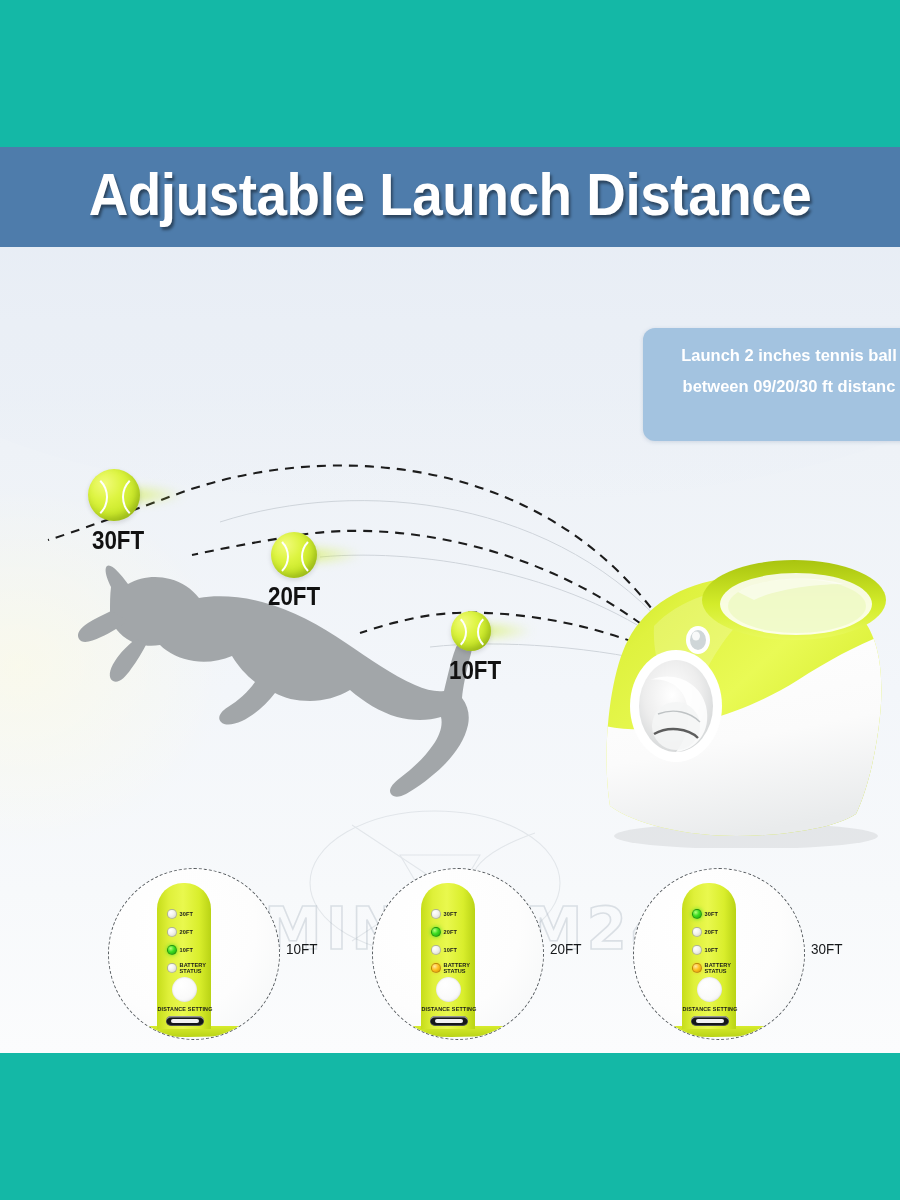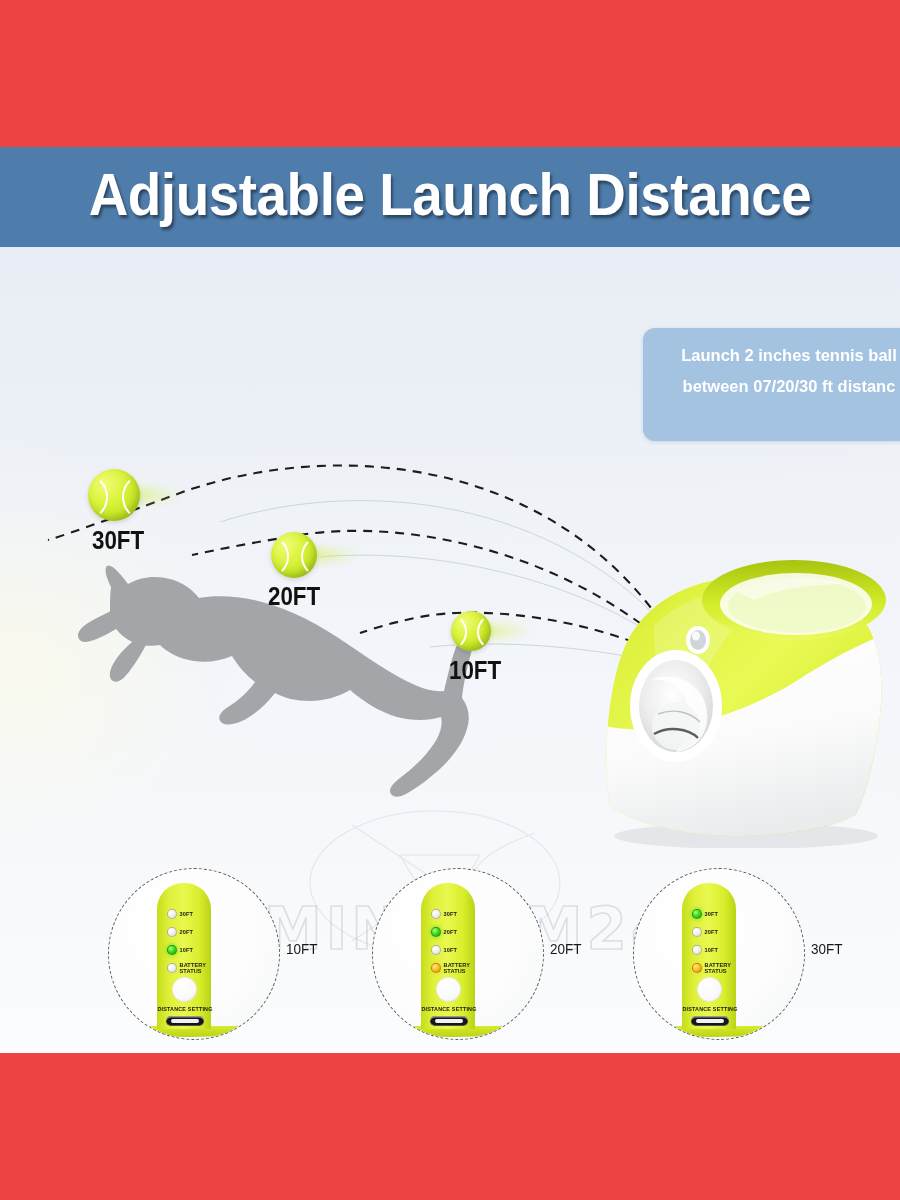--- a/index.html
+++ b/index.html
@@ -1,18 +1,18 @@
 <!DOCTYPE html>
 <html><head>
 <meta charset="utf-8">
 <style>
   html,body{margin:0;padding:0;background:#ffffff;}
   body{width:900px;height:1200px;font-family:"Liberation Sans",sans-serif;overflow:hidden;}
 
-  #stage{position:relative;width:900px;height:1200px;background:#ef4444;overflow:hidden;}
+  #stage{position:relative;width:900px;height:1200px;background:#14b8a6;overflow:hidden;}
 
   
   .banner{
     position:absolute;left:0;top:147px;width:900px;height:130px;
     background:#4e7cab;overflow:hidden;
   }
   .banner-title{
     position:absolute;left:0;top:14px;width:900px;text-align:center;
     font-family:"Liberation Sans",sans-serif;
     font-weight:bold;font-size:59px;letter-spacing:-0.5px;
@@ -257,21 +257,21 @@
         <div class="seam" style="left:-22px;top:2px;width:34px;height:34px;border-color:transparent #ffffff transparent transparent;"></div>
         <div class="seam" style="left:26px;top:2px;width:34px;height:34px;border-color:transparent transparent transparent #ffffff;"></div>
       </div>
     </div>
 
     <div class="dist-label" style="left:92px;top:278px;">30FT</div>
     <div class="dist-label" style="left:268px;top:334px;">20FT</div>
     <div class="dist-label" style="left:449px;top:408px;">10FT</div>
 
     <div class="callout" style="top:81px;">
-      <span>Launch 2 inches tennis ball between 07/20/30 ft distanc</span>
+      <span>Launch 2 inches tennis ball between 09/20/30 ft distanc</span>
     </div>
 
     <svg class="launcher" viewBox="0 0 312 300" style="top:301px;">
       <defs>
         <linearGradient id="gBodyGreen" x1="0" y1="0" x2="1" y2="1">
           <stop offset="0%" stop-color="#c9e422"></stop>
           <stop offset="18%" stop-color="#dff23f"></stop>
           <stop offset="45%" stop-color="#e9fa55"></stop>
           <stop offset="72%" stop-color="#d8ee30"></stop>
           <stop offset="100%" stop-color="#b6d113"></stop>

